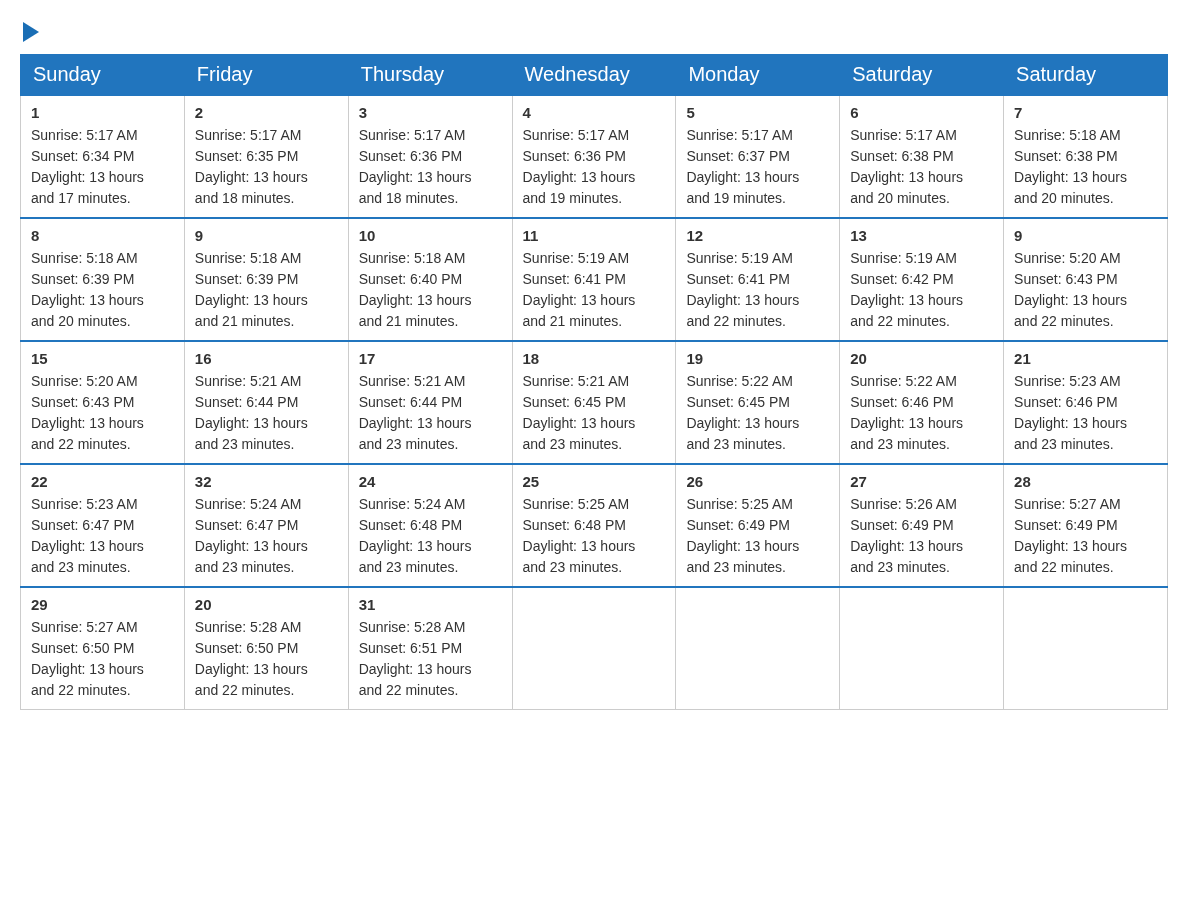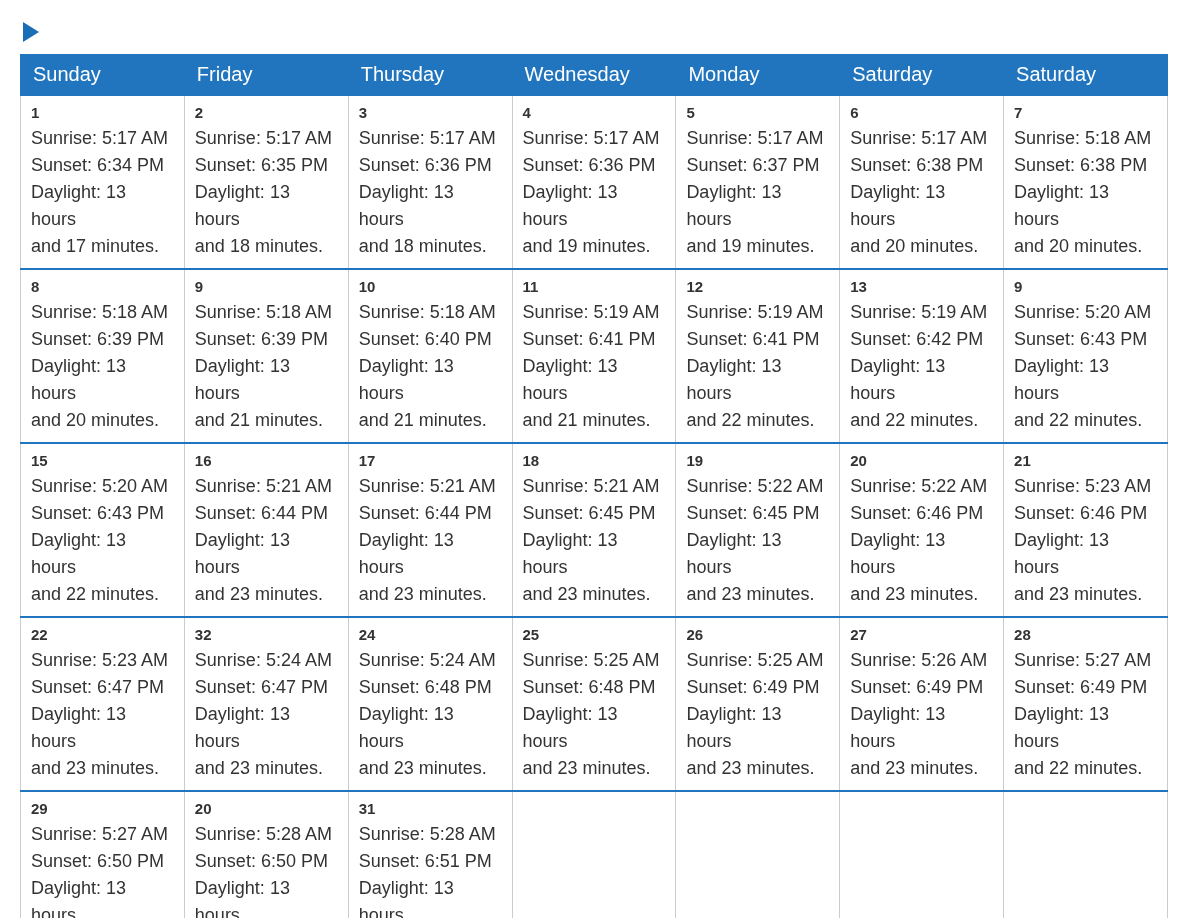--- a/index.html
+++ b/index.html
@@ -71,21 +71,21 @@
     td.empty {
       background: #fff;
     }
     .day-number {
       font-size: 15px;
       font-weight: bold;
       margin-bottom: 4px;
       display: block;
     }
     .day-info {
-      font-size: 18px;
+      font-size: 14px;
       line-height: 1.5;
     }
   </style>
 </head>
 <body>
 
 <div class="header">
   <div class="logo">
     <div style="display:flex; flex-direction:column; line-height:1.1;">
       <div style="display:flex; align-items:center;">

